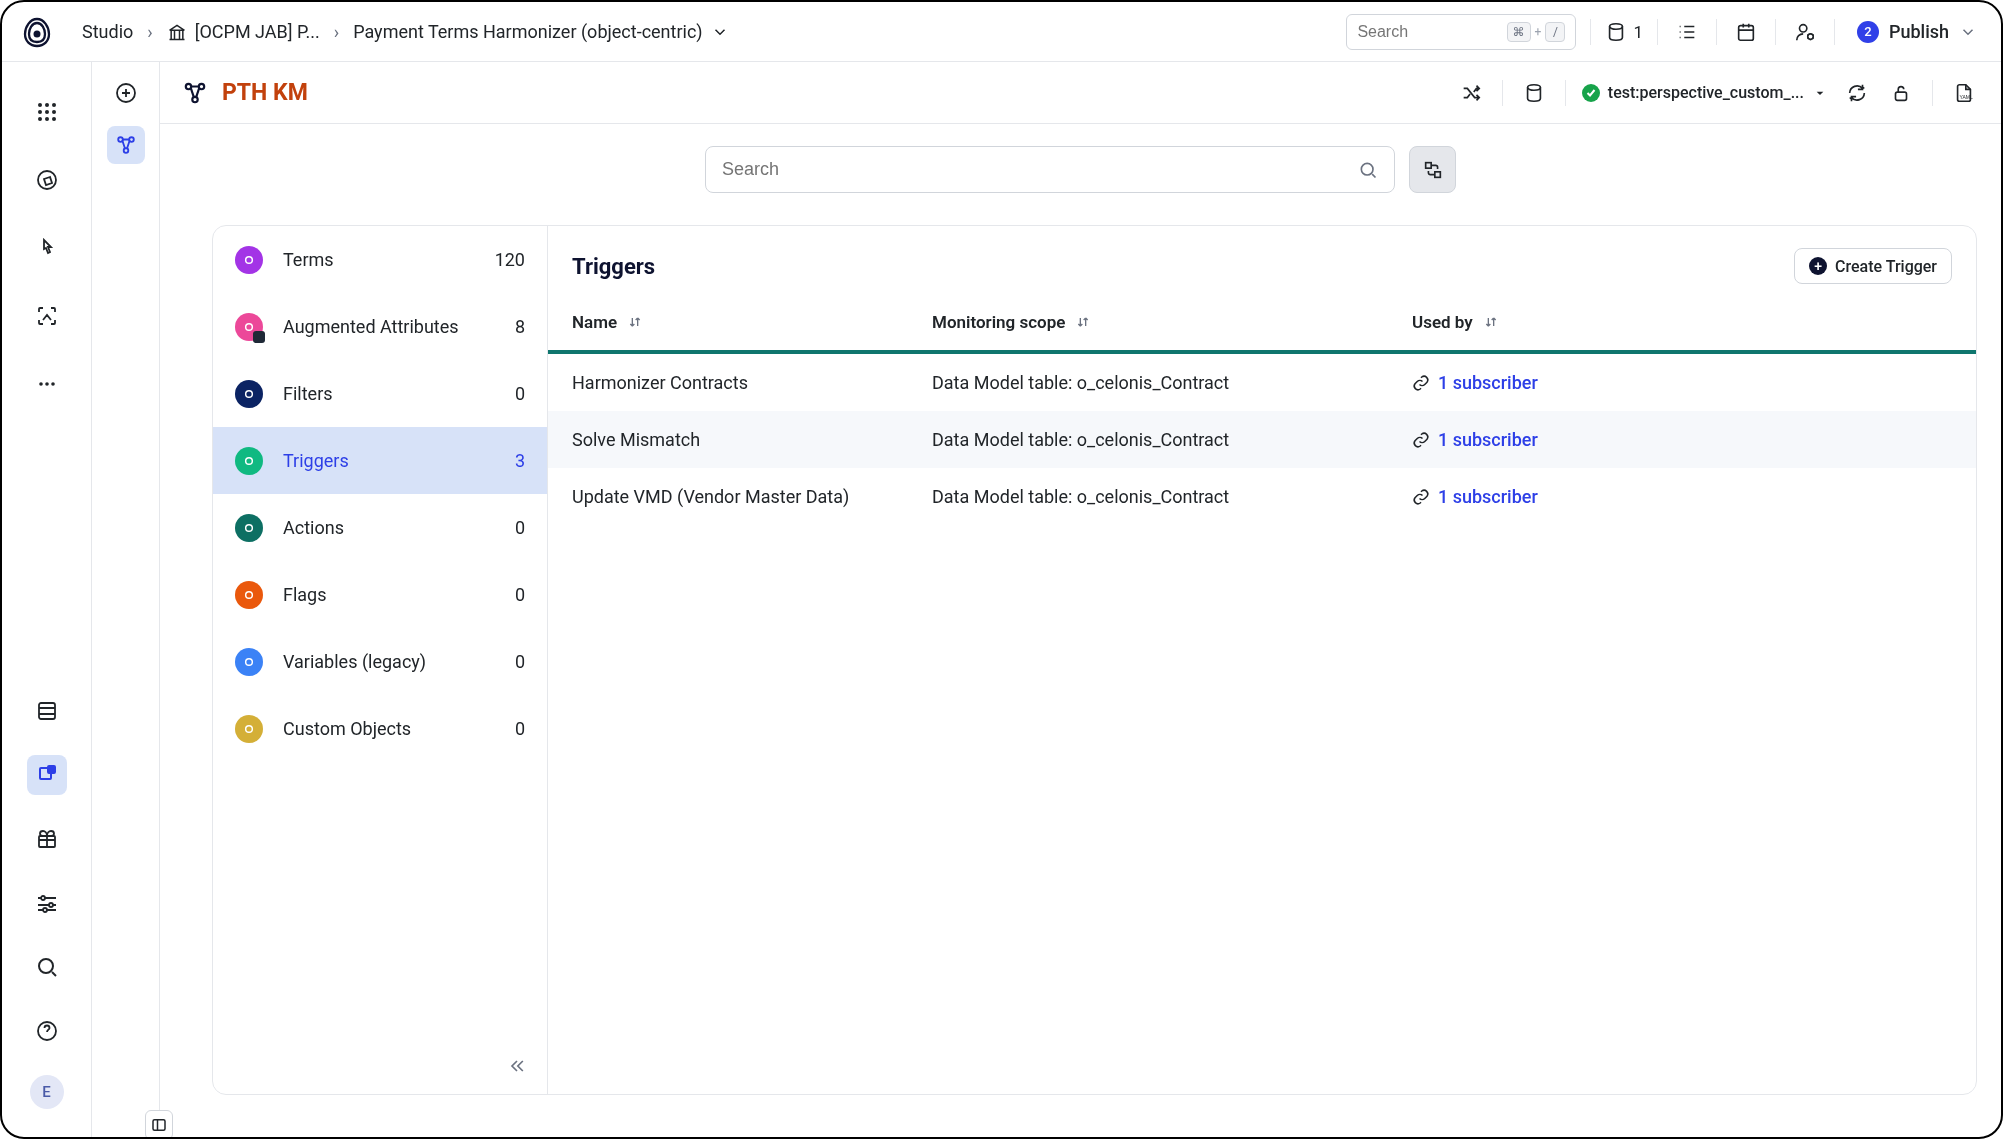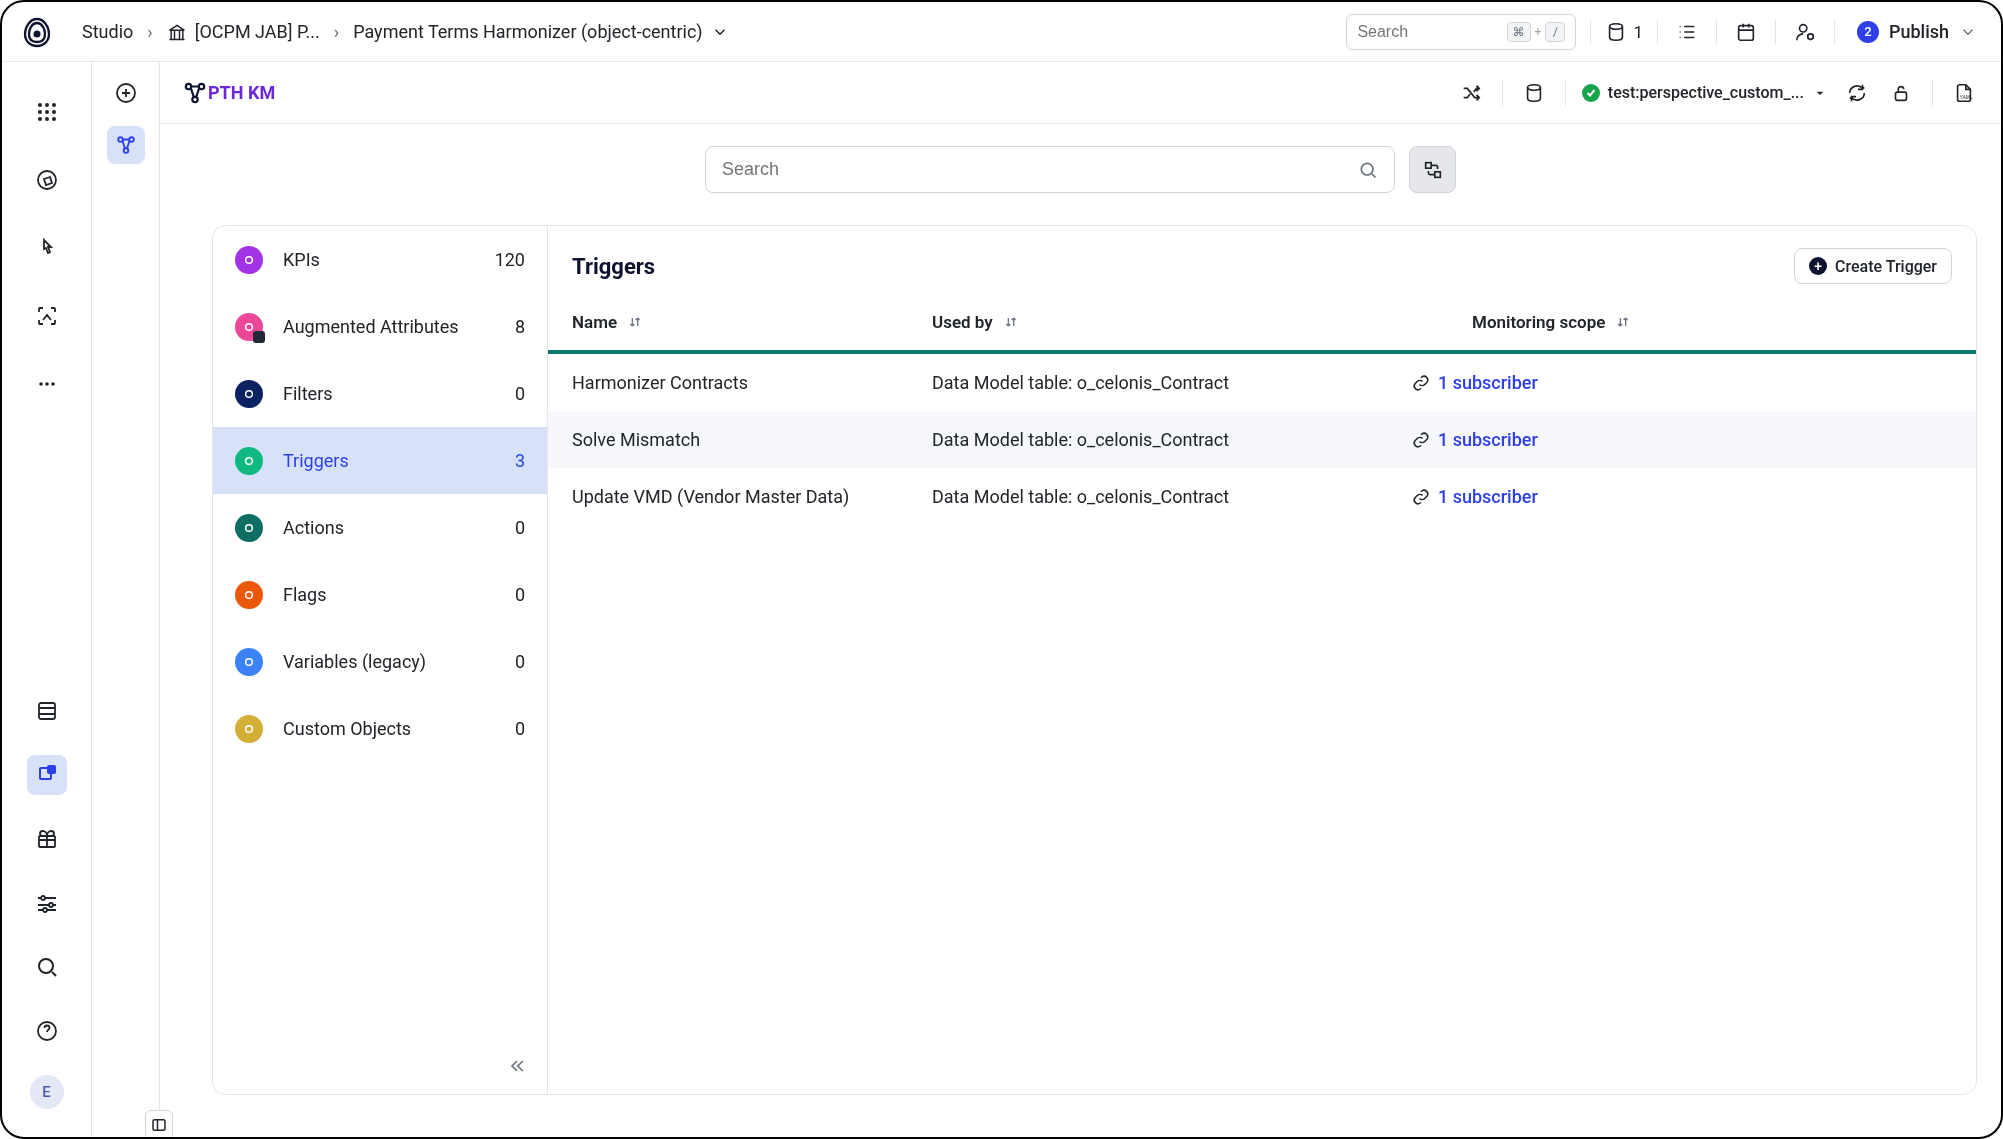--- a/index.html
+++ b/index.html
@@ -246,23 +246,24 @@
 .subheader {
   height: 62px;
   border-bottom: 1px solid #e5e7eb;
   display: flex;
   align-items: center;
   padding: 0 22px;
 }
 .subheader .title {
   display: flex;
   align-items: center;
-  font-size: 18px;
+  gap: 14px;
+  font-size: 23px;
   font-weight: 700;
-  color: #6d28d9;
+  color: #c2410c;
 }
 .subheader-spacer { flex: 1; }
 .subheader-right {
   display: flex;
   align-items: center;
   gap: 14px;
 }
 .env-chip {
   display: flex;
   align-items: center;
@@ -757,21 +758,21 @@
     <div class="panel">
 
       <div class="cat-sidebar" id="cat-sidebar">
 
           <div class="cat-item">
             <div class="cat-icon ci-kpis">
               <svg width="16" height="16" viewBox="0 0 24 24" fill="none" stroke="white" stroke-width="2.2">
                 <circle cx="12" cy="12" r="5"></circle>
               </svg>
             </div>
-            <span>KPIs</span>
+            <span>Terms</span>
             <span class="count">120</span>
           </div>
           <div class="cat-item">
             <div class="cat-icon ci-aug">
               <svg width="16" height="16" viewBox="0 0 24 24" fill="none" stroke="white" stroke-width="2.2">
                 <circle cx="12" cy="12" r="5"></circle>
               </svg>
             </div>
             <span>Augmented Attributes</span>
             <span class="count">8</span>
@@ -847,30 +848,30 @@
         </div>
         <div class="tbl-head">
           <div class="col col-name">
             <span>Name</span>
             <span class="sort-ic">
               <svg width="16" height="16" viewBox="0 0 24 24" fill="none" stroke="#6b7280" stroke-width="2">
                   <path d="M8 6v12M8 18l-3-3M8 18l3-3M16 18V6M16 6l-3 3M16 6l3 3"></path>
                 </svg>
             </span>
           </div>
-          <div class="col col-usedby">
-            <span>Used by</span>
+          <div class="col col-scope">
+            <span>Monitoring scope</span>
             <span class="sort-ic">
               <svg width="16" height="16" viewBox="0 0 24 24" fill="none" stroke="#6b7280" stroke-width="2">
                   <path d="M8 6v12M8 18l-3-3M8 18l3-3M16 18V6M16 6l-3 3M16 6l3 3"></path>
                 </svg>
             </span>
           </div>
-          <div class="col col-scope">
-            <span>Monitoring scope</span>
+          <div class="col col-usedby">
+            <span>Used by</span>
             <span class="sort-ic">
               <svg width="16" height="16" viewBox="0 0 24 24" fill="none" stroke="#6b7280" stroke-width="2">
                   <path d="M8 6v12M8 18l-3-3M8 18l3-3M16 18V6M16 6l-3 3M16 6l3 3"></path>
                 </svg>
             </span>
           </div>
         </div>
         <div id="tbl-body">
             <div class="tbl-row">
               <div class="cell-name">Harmonizer Contracts</div>

